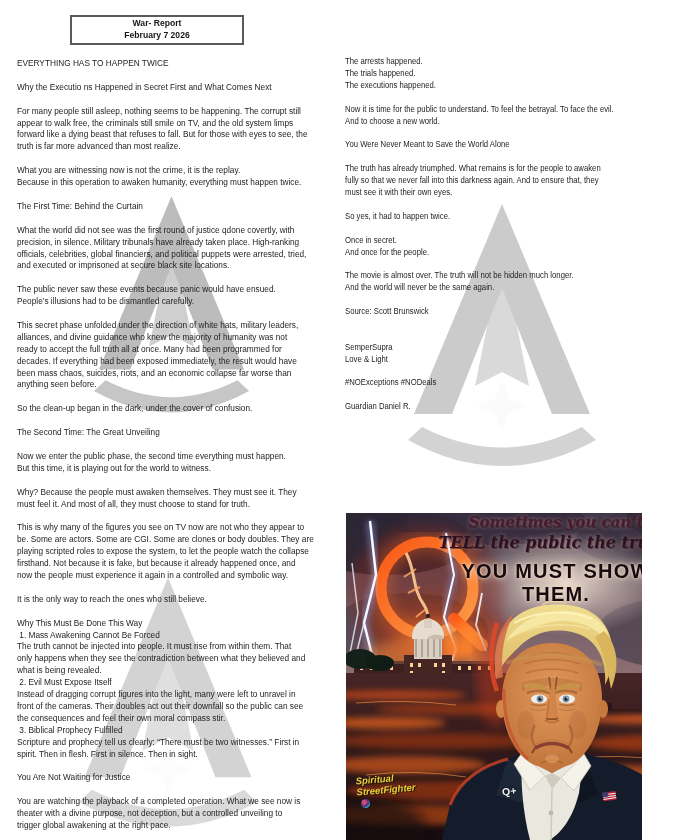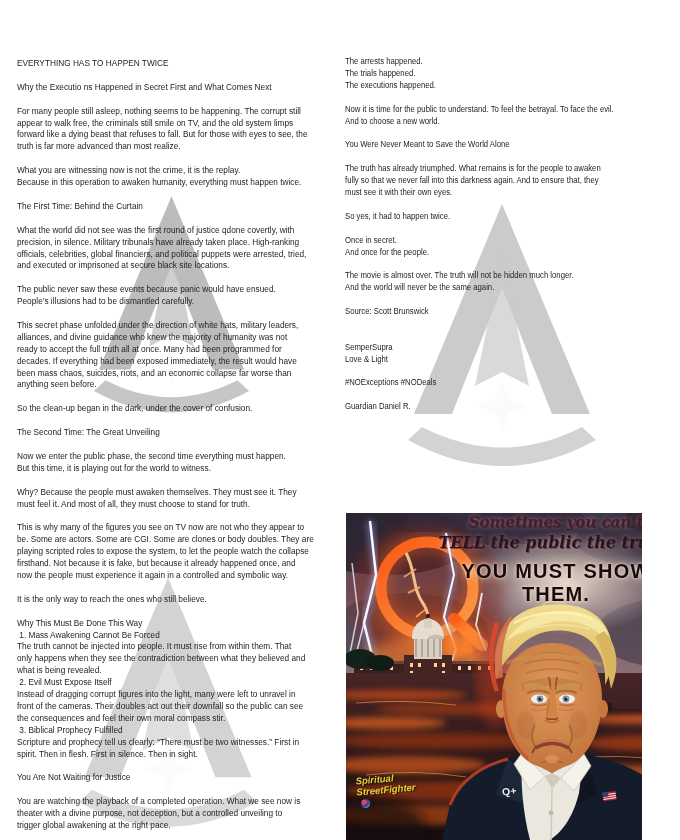--- a/index.html
+++ b/index.html
@@ -39,20 +39,24 @@
   .sig-emblem{position:absolute;left:15px;top:286px;width:9px;height:9px;border-radius:50%;z-index:5;
        background:radial-gradient(circle at 35% 35%, #d04a6a 0 30%, #5a3a8a 30% 65%, #2aa8b8 65% 100%);}
   .qpin{position:absolute;left:156px;top:272px;z-index:5;font-size:10.5px;font-weight:bold;
        color:#f1f1f1;transform:rotate(-7deg);text-shadow:0 0 2px rgba(0,0,0,.8);}
 </style>
 </head>
 <body>
 
 <div class="page">
 
+  <div class="hdr">
+    <div>War- Report</div>
+    <div>February 7 2026</div>
+  </div>
 
   <svg class="wm" viewBox="0 0 680 840" xmlns="http://www.w3.org/2000/svg">
     <defs>
       <g id="ussf-delta">
         <path d="M100,4 L188,214 L150,214 L100,88 L50,214 L12,214 Z" fill="currentColor"></path>
         <path d="M100,52 L127,186 L100,172 L73,186 Z" fill="currentColor" fill-opacity=".72"></path>
         <path d="M100,180 L107,199 L126,206 L107,213 L100,232 L93,213 L74,206 L93,199 Z" fill="#fafafa" fill-opacity=".9"></path>
         <path d="M6,240 Q100,292 194,240 L180,227 Q100,268 20,227 Z" fill="currentColor" fill-opacity=".85"></path>
       </g>
     </defs>

